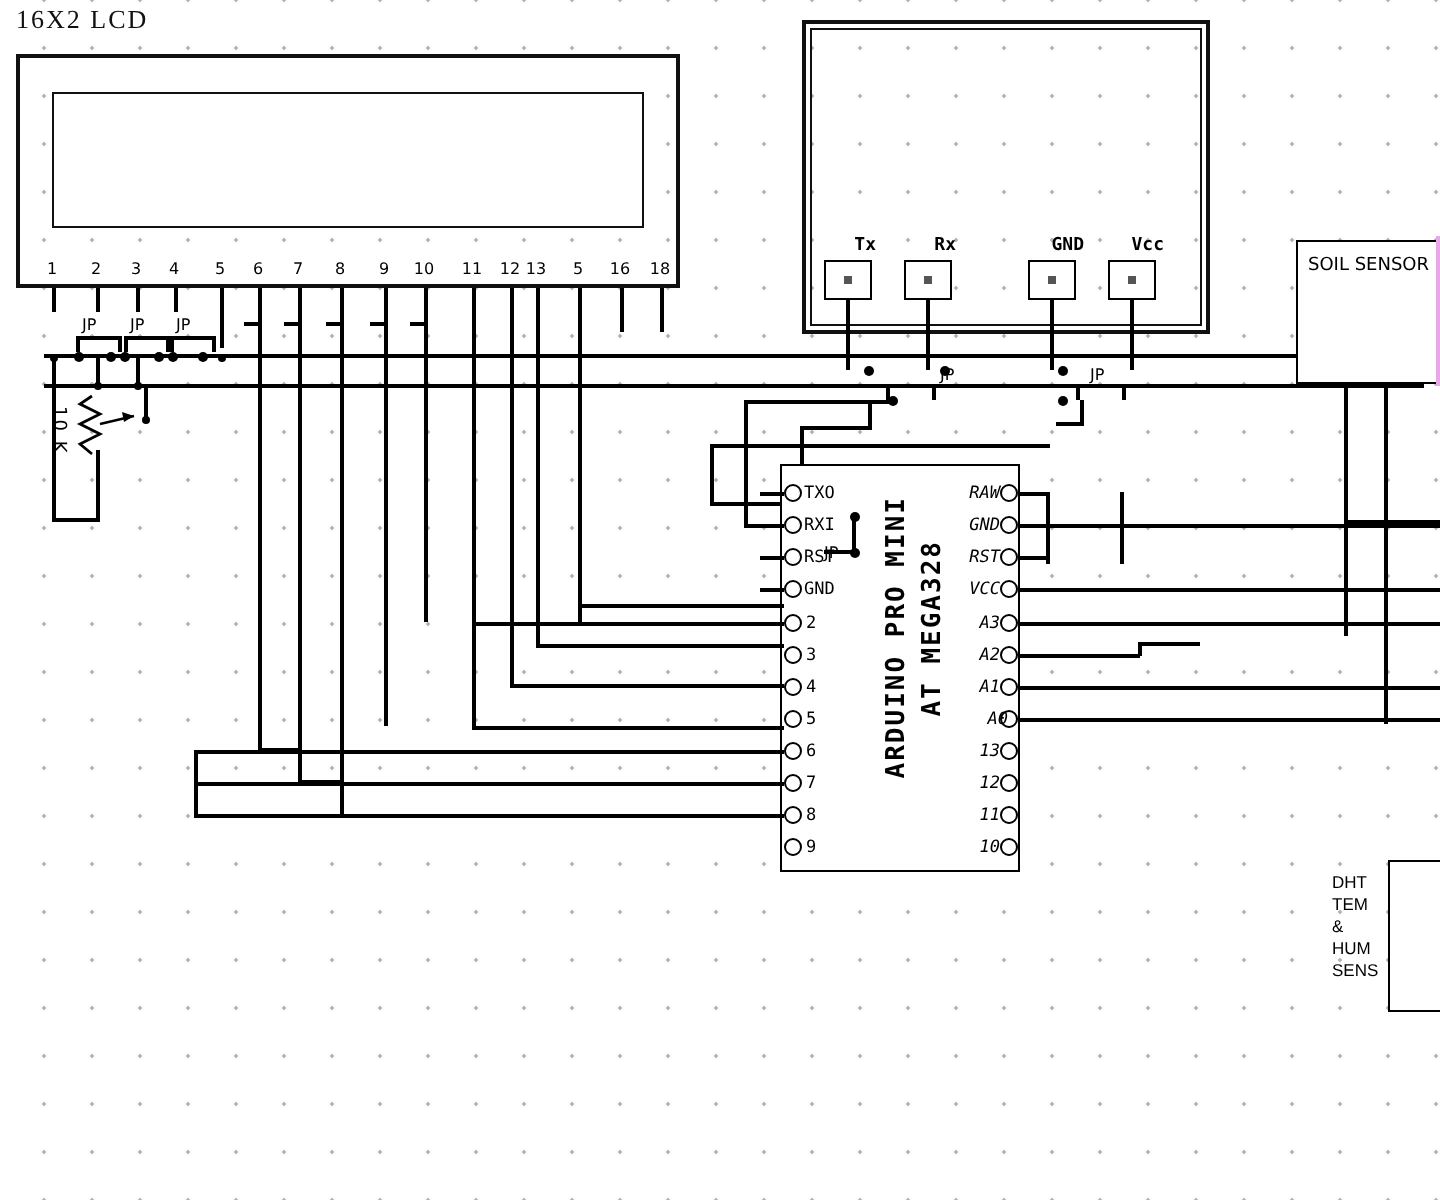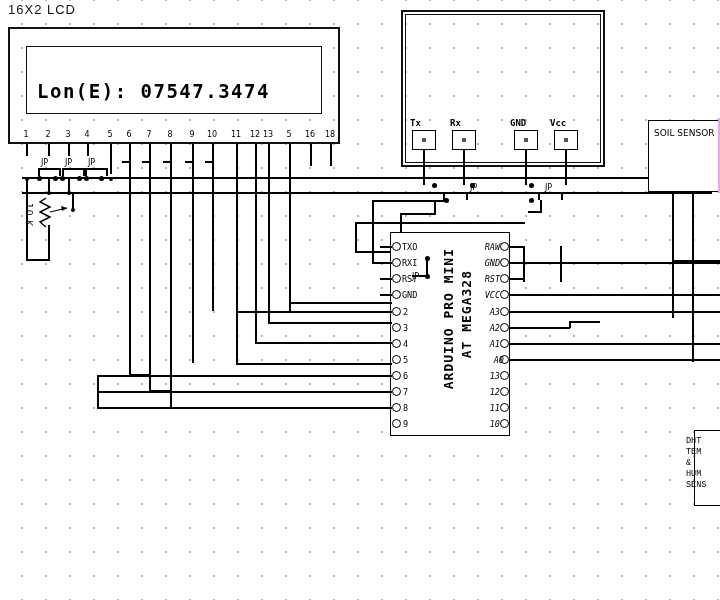--- a/index.html
+++ b/index.html
@@ -14,21 +14,21 @@
 
   
   .w{position:absolute;background:#000;}
   .wh{height:1.5px;}
   .wv{width:1.5px;}
   .junc{position:absolute;width:4px;height:4px;background:#000;border-radius:50%;
         margin-left:-1.2px;margin-top:-1.2px;}
 
   
   .lcd-title{position:absolute;left:8px;top:2px;font-size:13px;letter-spacing:1px;
-             color:#111;font-family:Liberation Sans, sans-serif;}
+             color:#111;font-family:Liberation Serif, serif;}
   .lcd-outer{position:absolute;left:8px;top:27px;width:332px;height:117px;
              border:2px solid #111;background:transparent;box-sizing:border-box;}
   .lcd-screen{position:absolute;left:26px;top:46px;width:296px;height:68px;
               border:1.5px solid #111;box-sizing:border-box;background:#fff;}
   .lcd-line{position:absolute;left:10px;font-size:19px;letter-spacing:1.5px;
             color:#000;font-weight:bold;font-family:"DejaVu Sans Mono",monospace;
             white-space:pre;}
   .lcd-l1{top:5px;}
   .lcd-l2{top:33px;}
   .pinnum{position:absolute;font-size:8px;color:#000;text-align:center;width:14px;
@@ -49,21 +49,21 @@
              border:2px solid #111;box-sizing:border-box;}
   .gsm-inner{position:absolute;left:405px;top:14px;width:196px;height:149px;
              border:1.5px solid #111;box-sizing:border-box;}
   .gsm-title{position:absolute;left:430px;top:65px;width:150px;text-align:center;
              font-size:17px;color:#000;font-family:"DejaVu Sans Mono",monospace;
              letter-spacing:0.5px;}
   .pad{position:absolute;width:24px;height:20px;border:1.5px solid #000;
        box-sizing:border-box;background:#fff;}
   .pad-dot{position:absolute;width:4px;height:4px;background:#555;}
   .padlbl{position:absolute;font-size:9px;color:#000;font-weight:bold;
-          font-family:"DejaVu Sans Mono",monospace;text-align:left;}
+          font-family:"DejaVu Sans Mono",monospace;text-align:right;}
 
   
   .ard-box{position:absolute;left:390px;top:232px;width:120px;height:204px;
            border:1.5px solid #000;box-sizing:border-box;background:#fff;}
   .ard-title{position:absolute;font-size:13px;color:#000;font-weight:bold;
              writing-mode:vertical-rl;transform:rotate(180deg);
              font-family:"DejaVu Sans Mono",monospace;letter-spacing:1px;}
   .pinc{position:absolute;width:9px;height:9px;border:1.5px solid #000;
         border-radius:50%;box-sizing:border-box;background:#fff;
         margin-left:-4.5px;margin-top:-4.5px;}
@@ -72,35 +72,34 @@
   .plabR{position:absolute;font-size:8.5px;color:#000;text-align:right;
          font-family:"DejaVu Sans Mono",monospace;font-style:italic;}
 
   
   .soil-box{position:absolute;left:648px;top:120px;width:80px;height:72px;
             border:1.5px solid #000;box-sizing:border-box;background:#fff;}
   .soil-lbl{position:absolute;left:654px;top:128px;font-size:9px;color:#000;
             font-family:"DejaVu Sans",sans-serif;white-space:nowrap;}
   .dht-box{position:absolute;left:694px;top:430px;width:48px;height:76px;
            border:1.5px solid #000;box-sizing:border-box;background:#fff;}
-  .dht-lbl{position:absolute;left:686px;top:436px;font-size:8.5px;color:#000;
-           line-height:11px;font-family:Liberation Mono, monospace;}
+  .dht-lbl{position:absolute;left:666px;top:436px;font-size:8.5px;color:#000;
+           line-height:11px;font-family:Liberation Sans, sans-serif;}
   .pinkline{position:absolute;background:#e8a8e8;width:1.5px;}
 </style>
 </head>
 <body>
 
 <div id="root">
 
   <div class="grid"></div>
 
   <div class="lcd-title">16X2 LCD</div>
   <div class="lcd-outer"></div>
   <div class="lcd-screen">
-    <div class="lcd-line lcd-l2">Lon(E): 07547.3474</div>
   </div>
 
   <div class="pinnum" style="left:19px;top:130px;">1</div>
   <div class="pinnum" style="left:41px;top:130px;">2</div>
   <div class="pinnum" style="left:61px;top:130px;">3</div>
   <div class="pinnum" style="left:80px;top:130px;">4</div>
   <div class="pinnum" style="left:103px;top:130px;">5</div>
   <div class="pinnum" style="left:122px;top:130px;">6</div>
   <div class="pinnum" style="left:142px;top:130px;">7</div>
   <div class="pinnum" style="left:163px;top:130px;">8</div>

